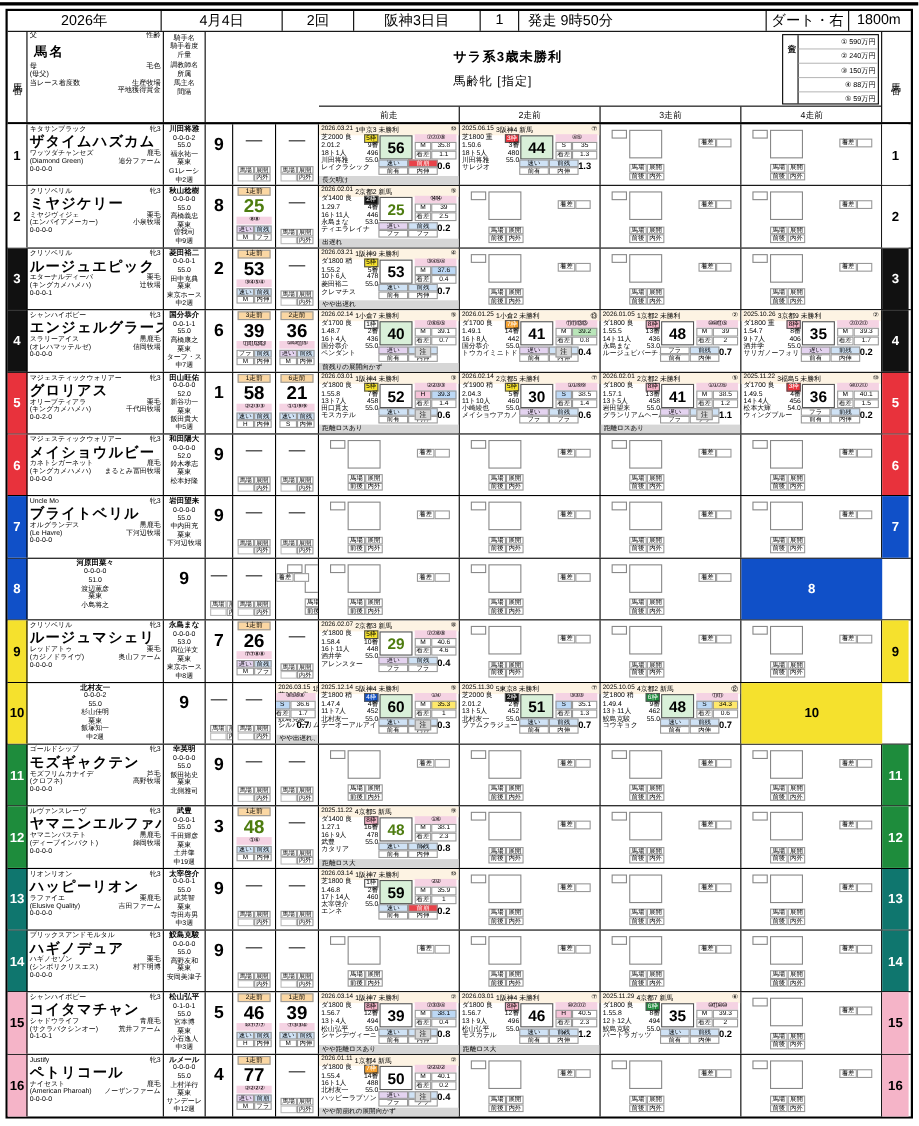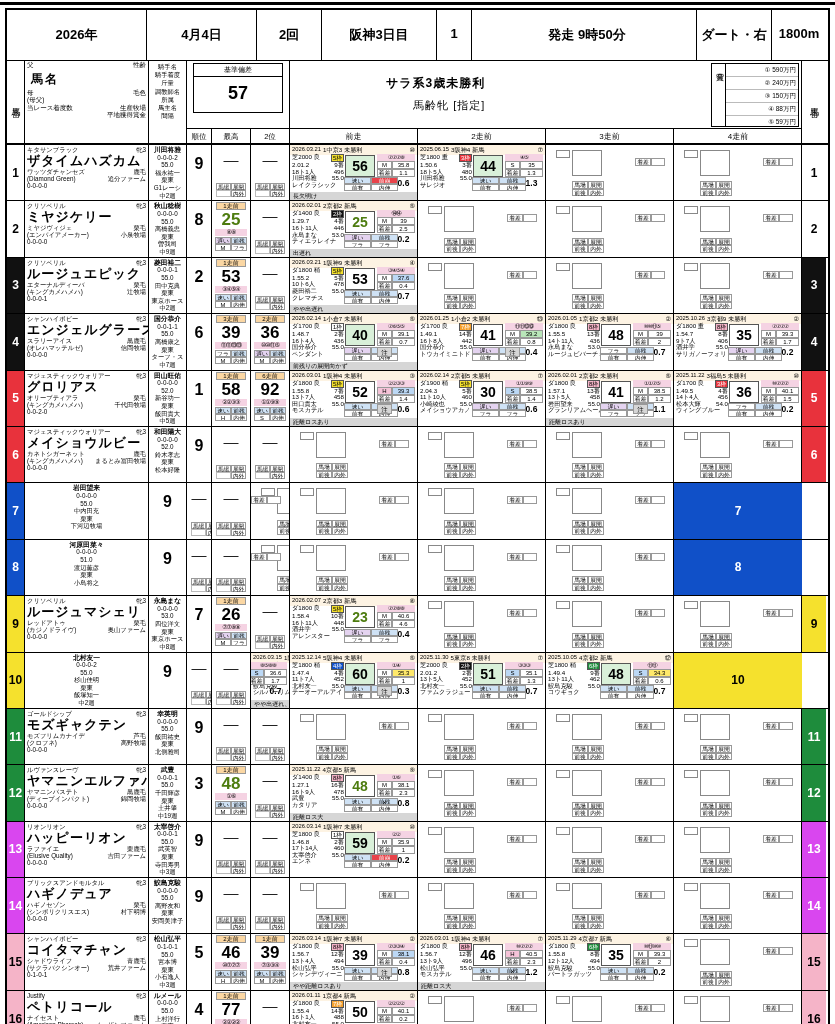--- a/index.html
+++ b/index.html
@@ -1,65 +1,65 @@
 <!DOCTYPE html>
 <html><head>
 <meta charset="utf-8">
 <style>
 *{box-sizing:border-box;margin:0;padding:0}
 body{background:#fff;font-family:"Liberation Sans","DejaVu Sans",sans-serif;color:#000;width:835px}
 .topline{height:3px;background:#000;margin:2px 0 3px 0}
 .sheet{width:825px;margin-left:5px;border:2px solid #000}
 
 .hrow{display:grid;grid-template-columns:140px 110px 65px 115px 35px 225px 75px 54px;border-bottom:1px solid #000}
-.hcell{border-right:1px solid #000;font-size:13px;font-weight:bold;text-align:center;padding:16px 2px;white-space:nowrap}
+.hcell{border-right:1px solid #000;font-size:13px;font-weight:normal;text-align:center;padding:0 2px;white-space:nowrap}
 .hcell:last-child{border-right:none}
-.hcell.left{text-align:center;padding-left:8px}
+.hcell.left{text-align:left;padding-left:8px}
 
 .cgrid{display:grid;grid-template-columns:18px 124px 38px 25px 39px 39px 128px 128px 128px 128px 24px}
 .cell{border-right:1px solid #000;position:relative;overflow:hidden}
 .cell:last-child{border-right:none}
 
 .legend{height:84px;border-bottom:2px solid #000}
 .vert{writing-mode:vertical-rl;letter-spacing:2px}
 .numcol{display:flex;align-items:center;justify-content:center;font-size:9px}
 .lg-name{font-size:6.5px}
 .lg-name .big{font-size:12px;font-weight:bold;letter-spacing:2px;padding:2px 0 1px 6px}
 .lg-line{display:flex;justify-content:space-between;padding:0 2px;line-height:7.5px}
 .lg-jockey{font-size:6.3px;text-align:center;line-height:8.2px;padding-top:2px}
 .lg-rank{grid-column:4/7;border-right:1px solid #000;position:relative}
 .kijun{border:1px solid #000;margin:2px 6px;height:50px;text-align:center}
 .kijun .kl{font-size:7px;border-bottom:1px solid #000;padding:1px 0}
 .kijun .kv{font-size:18px;font-weight:bold;padding-top:6px}
 .lg-sub{position:absolute;bottom:0;left:0;right:0;height:15px;display:grid;grid-template-columns:25px 39px 38px;border-top:1px solid #000}
 .lg-sub span{border-right:1px solid #000;font-size:7.5px;text-align:center;padding-top:3px}
 .lg-sub span:last-child{border-right:none}
 .lg-races{grid-column:7/11;position:relative;border-right:1px solid #000}
-.classbox{position:absolute;top:14px;left:96px;text-align:right}
+.classbox{position:absolute;top:14px;left:122px;text-align:left}
 .classbox .c1{font-size:12px;font-weight:bold;letter-spacing:1px}
 .classbox .c2{font-size:11px;margin-top:6px;letter-spacing:1px}
 .prizebox{position:absolute;right:2px;top:2px;width:88px;height:64px;border:1px solid #000;display:flex}
 .prizebox .ph{writing-mode:vertical-rl;font-size:8px;border-right:1px solid #000;padding:2px 1px;display:flex;align-items:center}
 .prizebox ul{list-style:none;flex:1}
 .prizebox li{font-size:6.5px;text-align:right;padding:1.5px 2px;border-bottom:1px solid #bbb;white-space:nowrap}
 .prizebox li:last-child{border-bottom:none}
 .lg-race-sub{position:absolute;bottom:0;left:0;right:0;height:15px;display:grid;grid-template-columns:repeat(4,128px);border-top:1px solid #000}
 .lg-race-sub span{border-right:1px solid #000;font-size:8px;text-align:center;padding-top:2px}
 .lg-race-sub span:last-child{border-right:none}
 
 .hrowline{height:56.4px;border-bottom:1px solid #000}
 .hrowline:last-child{border-bottom:none}
 .numcell{display:flex;align-items:center;justify-content:center;font-size:12px;font-weight:bold}
 .fc1{background:#ffffff;color:#000}
 .fc2{background:#111111;color:#fff}
 .fc3{background:#e8323c;color:#fff}
 .fc4{background:#1050c8;color:#fff}
 .fc5{background:#f5e12d;color:#000}
 .fc6{background:#1e8c3c;color:#fff}
-.fc7{background:#d946ef;color:#fff}
+.fc7{background:#0f766e;color:#fff}
 .fc8{background:#f5b4c8;color:#000}
 
 .nm{font-size:6.3px;line-height:7px;padding:1px 2px}
 .nm .line{display:flex;justify-content:space-between;white-space:nowrap}
 .nm .hname{font-size:13px;font-weight:bold;letter-spacing:1px;line-height:15px;white-space:nowrap}
 
 .jk{font-size:6.3px;line-height:7.6px;text-align:center;padding-top:1px;white-space:nowrap}
 .jk .jn{font-weight:bold;font-size:6.8px}
 
 .rankcell{display:flex;align-items:flex-start;justify-content:center;font-size:16px;font-weight:bold;padding-top:10px}
@@ -165,31 +165,20 @@
     </div>
     <div class="cell lg-jockey">
       <div>騎手名</div>
         <div>騎手着度</div>
         <div>斤量</div>
       <div>調教師名</div>
         <div>所属</div>
         <div>馬主名</div>
         <div>間隔</div>
     </div>
-    <div class="cell lg-rank">
-      <div class="kijun">
-        <div class="kl">基準偏差</div>
-        <div class="kv">57</div>
-      </div>
-      <div class="lg-sub">
-        <span>順位</span>
-        <span>最高</span>
-        <span>2位</span>
-      </div>
-    </div>
     <div class="cell lg-races">
       <div class="classbox">
         <div class="c1">サラ系3歳未勝利</div>
         <div class="c2">馬齢牝 [指定]</div>
       </div>
       <div class="prizebox">
         <div class="ph">賞金</div>
         <ul>
           <li>① 590万円</li>
           <li>② 240万円</li>
@@ -1010,21 +999,21 @@
       <span class="chip ck-b">速い</span>
       <span class="chip ck-b">前残</span>
       <span class="chip">H</span>
       <span class="chip">内伸</span>
     </div>
   </div>
         </div>
     <div class="cell">
           <div class="center">
     <div class="ctag">6走前</div>
-    <div class="cval">92</div>
+    <div class="cval">21</div>
     <div class="ccir">①①⑨⑨</div>
     <div class="cchips">
       <span class="chip ck-b">速い</span>
       <span class="chip ck-b">前残</span>
       <span class="chip">S</span>
       <span class="chip">内伸</span>
     </div>
   </div>
         </div>
     <div class="cell">
@@ -1346,20 +1335,38 @@
               <i>展開</i>
       <i>前後</i>
               <i>内外</i>
     </div>
   </div>
         </div>
     <div class="cell numcell fc3">6</div>
   </div>
       <div class="cgrid hrowline">
     <div class="cell numcell fc4">7</div>
+    <div class="cell nm">
+      <div class="line">
+            <span>Uncle Mo</span>
+            <span>牝3</span>
+          </div>
+      <div class="hname">ブライトベリル</div>
+      <div class="line">
+            <span>オルグランデス</span>
+            <span>黒鹿毛</span>
+          </div>
+      <div class="line">
+            <span>(Le Havre)</span>
+            <span>下河辺牧場</span>
+          </div>
+      <div class="line">
+            <span>0-0-0-0</span>
+          </div>
+    </div>
     <div class="cell jk">
       <div class="jn">岩田望来</div>
       <div>0-0-0-0</div>
       <div>55.0</div>
       <div>中内田充</div>
       <div>栗東</div>
       <div>下河辺牧場</div>
       <div></div>
     </div>
     <div class="cell rankcell">9</div>
@@ -1626,21 +1633,21 @@
                 <span>448</span>
               </div>
       <div class="line">
                 <span>酒井学</span>
                 <span>55.0</span>
               </div>
       <div class="line">
                 <span>アレンスター</span>
               </div>
     </div>
-    <div class="rc-rating gray">23</div>
+    <div class="rc-rating gray">29</div>
     <div class="rc-chips">
       <span class="chip ck-p">遅い</span>
       <span class="chip ck-b">前残</span>
       <span class="chip">フラ</span>
       <span class="chip">フラ</span>
     </div>
     <div class="rc-right">
       <div class="rc-cir">⑦⑦⑧⑧</div>
       <div class="rc-t">
         <i>M</i>

